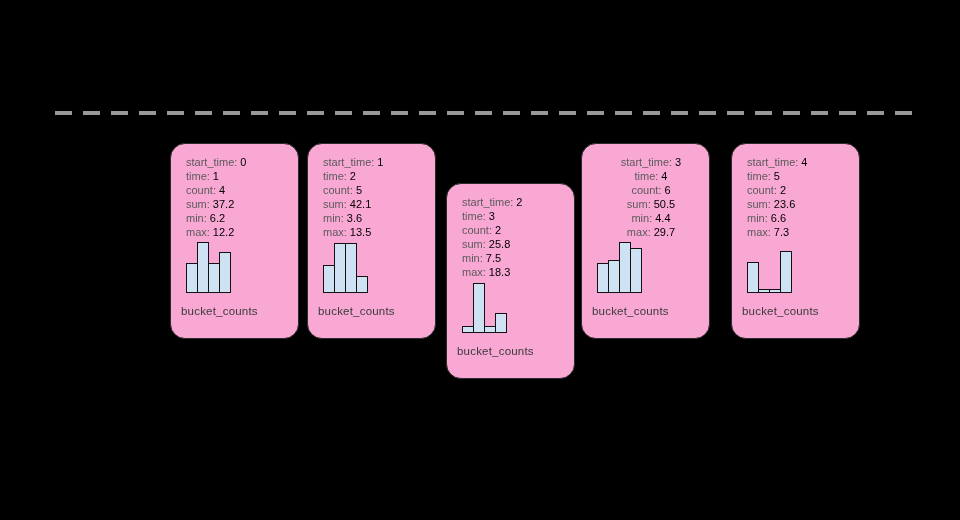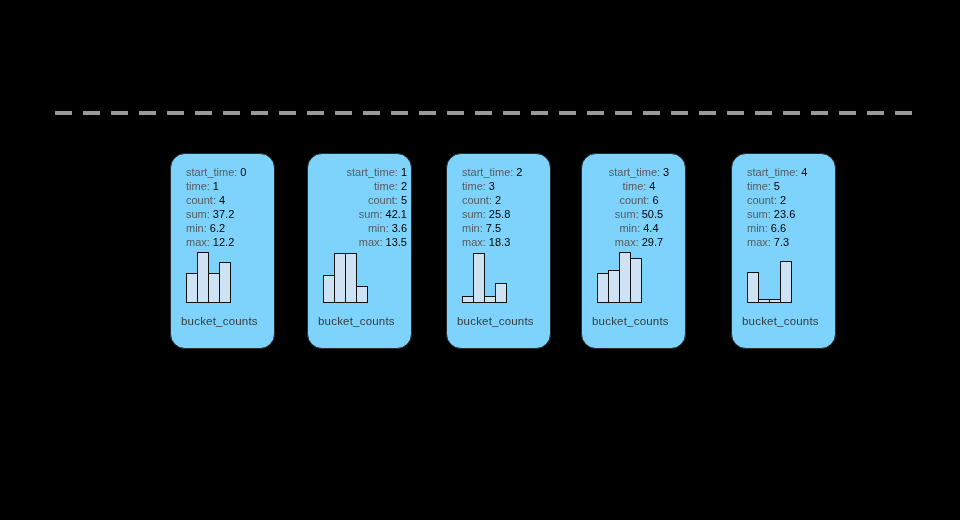--- a/index.html
+++ b/index.html
@@ -13,31 +13,31 @@
   
   #timeline{
     position:absolute;
     left:55px;top:111px;
     width:858px;height:4px;
     background:repeating-linear-gradient(90deg,#999999 0 17px,transparent 17px 28px);
   }
   
   .card{
     position:absolute;
-    top:153px;
-    width:105px;height:196px;
-    background:#7dd3fc;
+    top:143px;
+    width:129px;height:196px;
+    background:#f9a8d4;
     border:1.5px solid #2b2b2b;
     border-radius:15px;
     box-sizing:border-box;
     box-shadow:1px 1px 0 rgba(0,0,0,0.55);
   }
   .card:nth-of-type(1){left:170px;}
-  .card:nth-of-type(2){left:307px;text-align:right;}
-  .card:nth-of-type(3){left:446px;}
+  .card:nth-of-type(2){left:307px;}
+  .card:nth-of-type(3){left:446px;margin-top:40px;}
   .card:nth-of-type(4){left:581px;text-align:center;}
   .card:nth-of-type(5){left:715px;margin-left:16px;}
   .fields{
     position:absolute;left:15px;top:11px;right:4px;
     font-size:11px;line-height:14px;
   }
   .field-row{white-space:nowrap;}
   .flabel{color:#5a5a5a;}
   .fvalue{color:#000000;margin-left:3px;}
   .hist{

